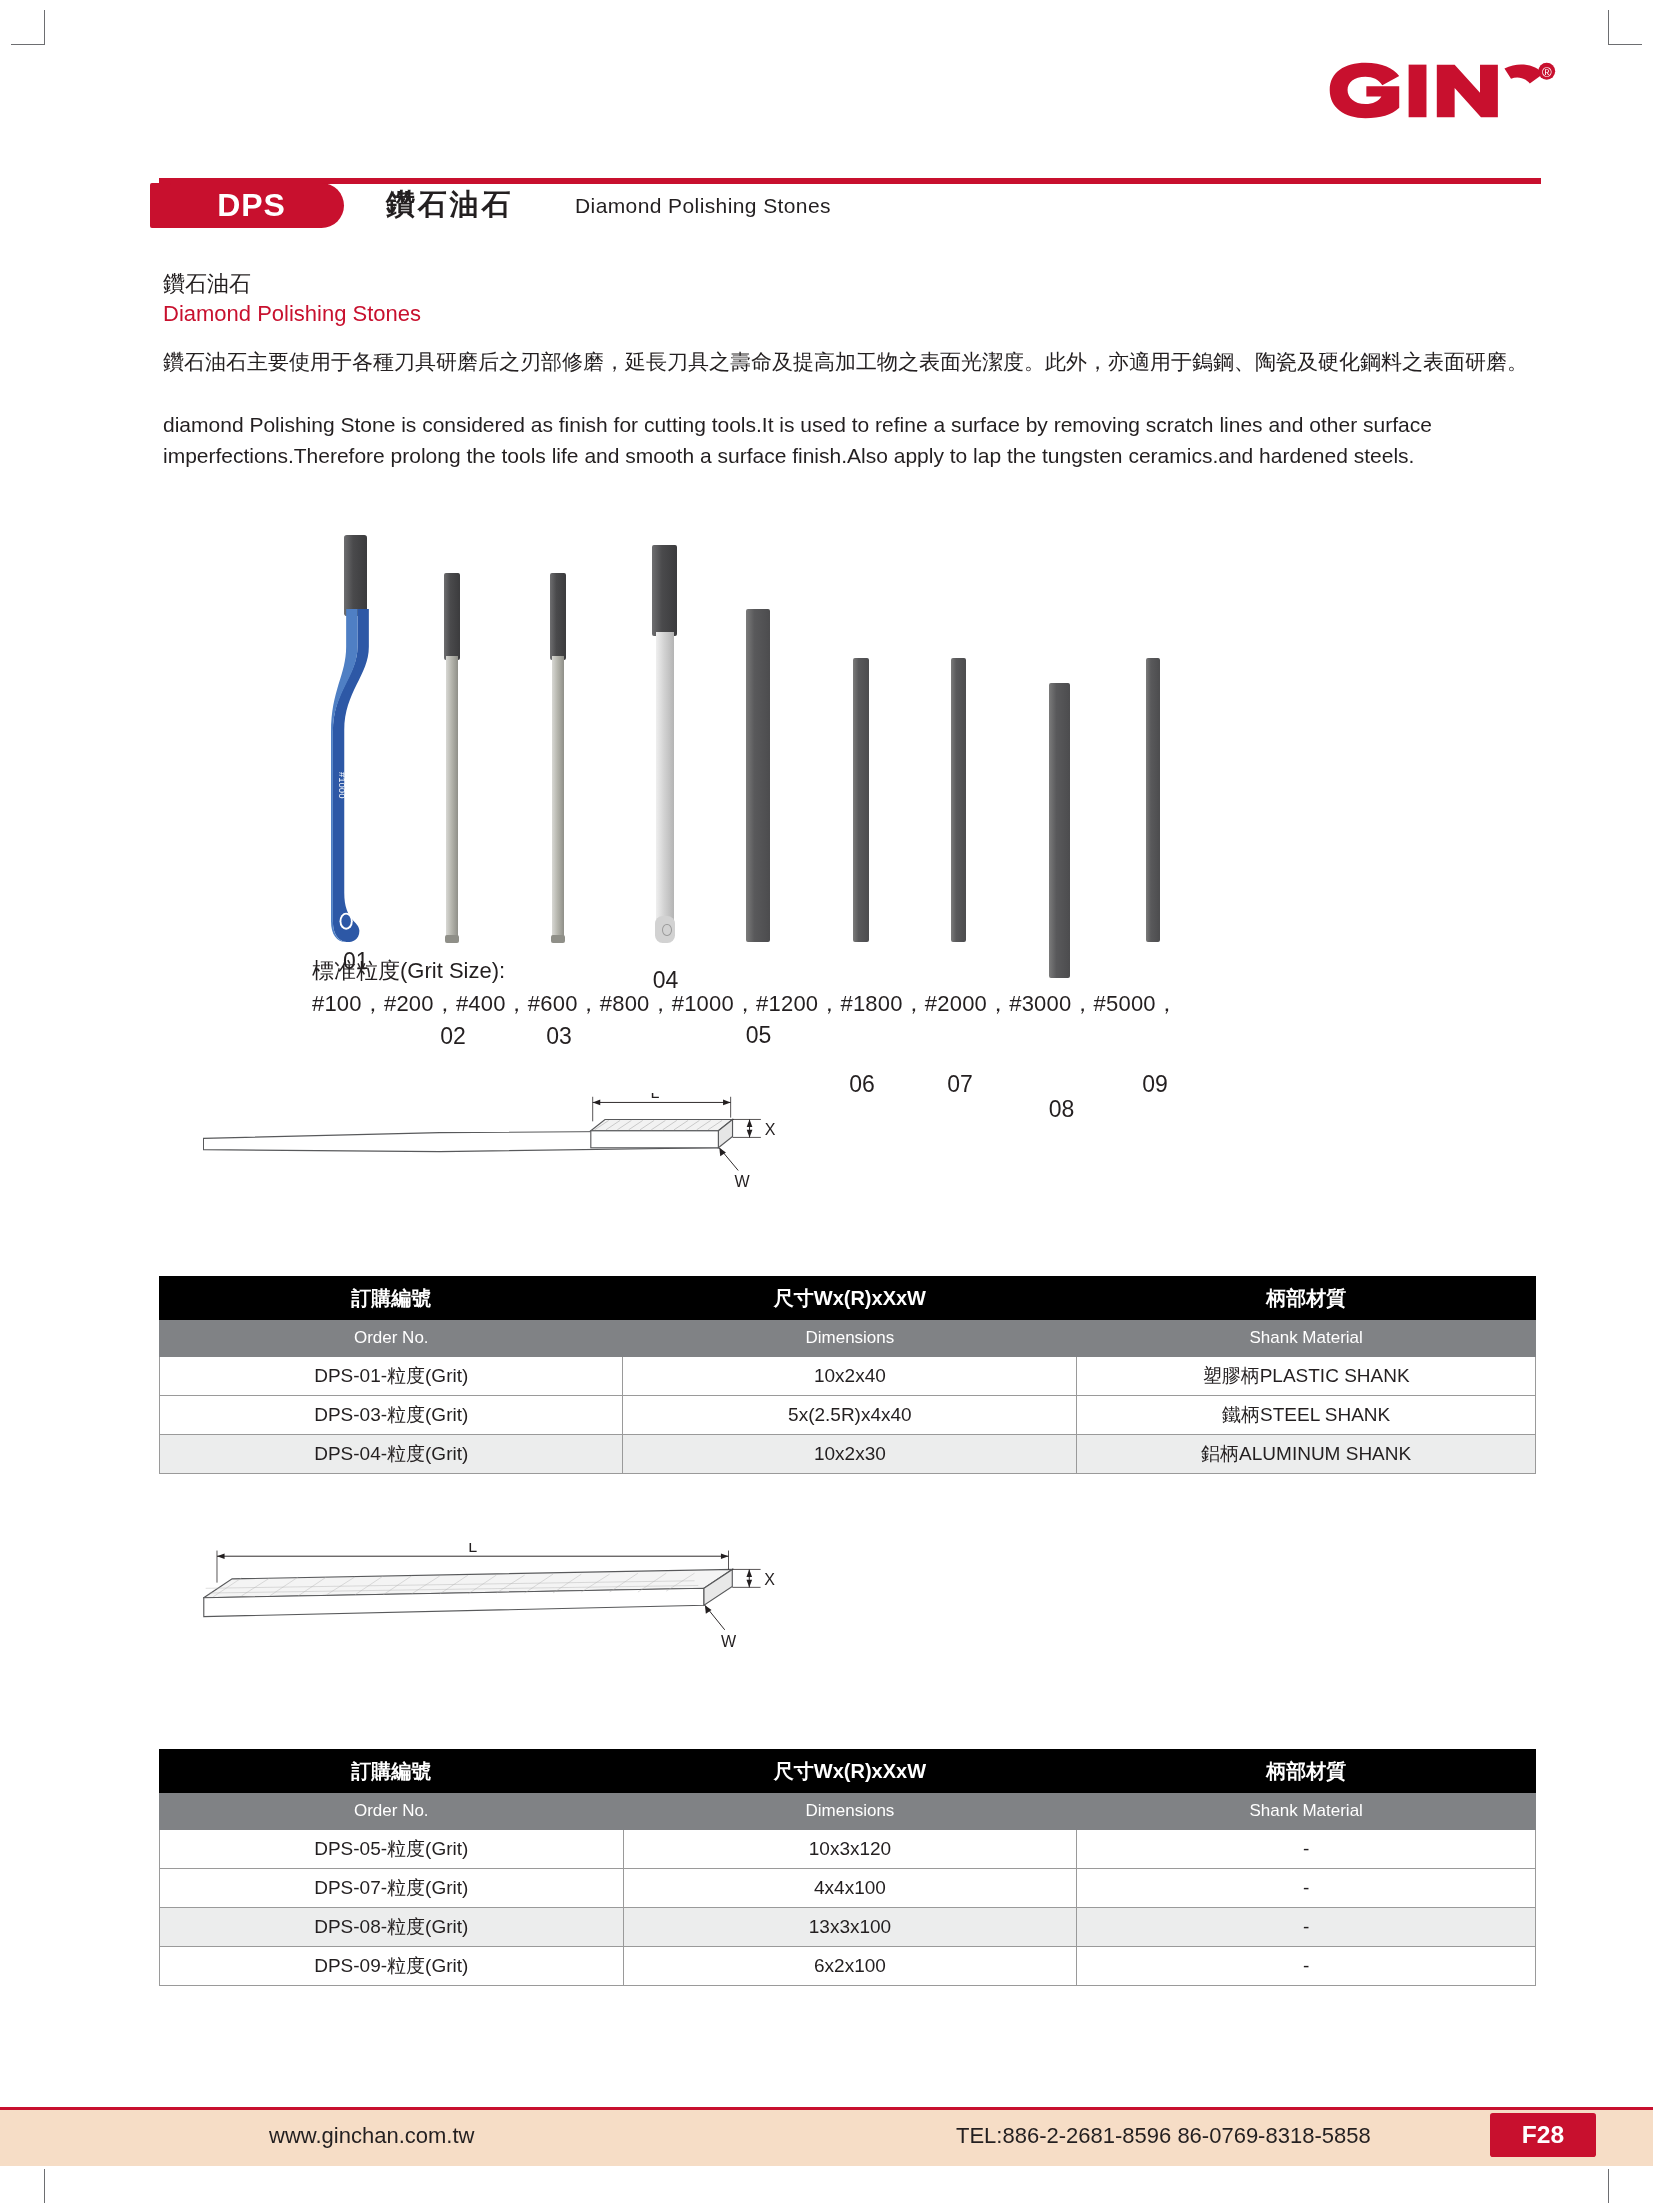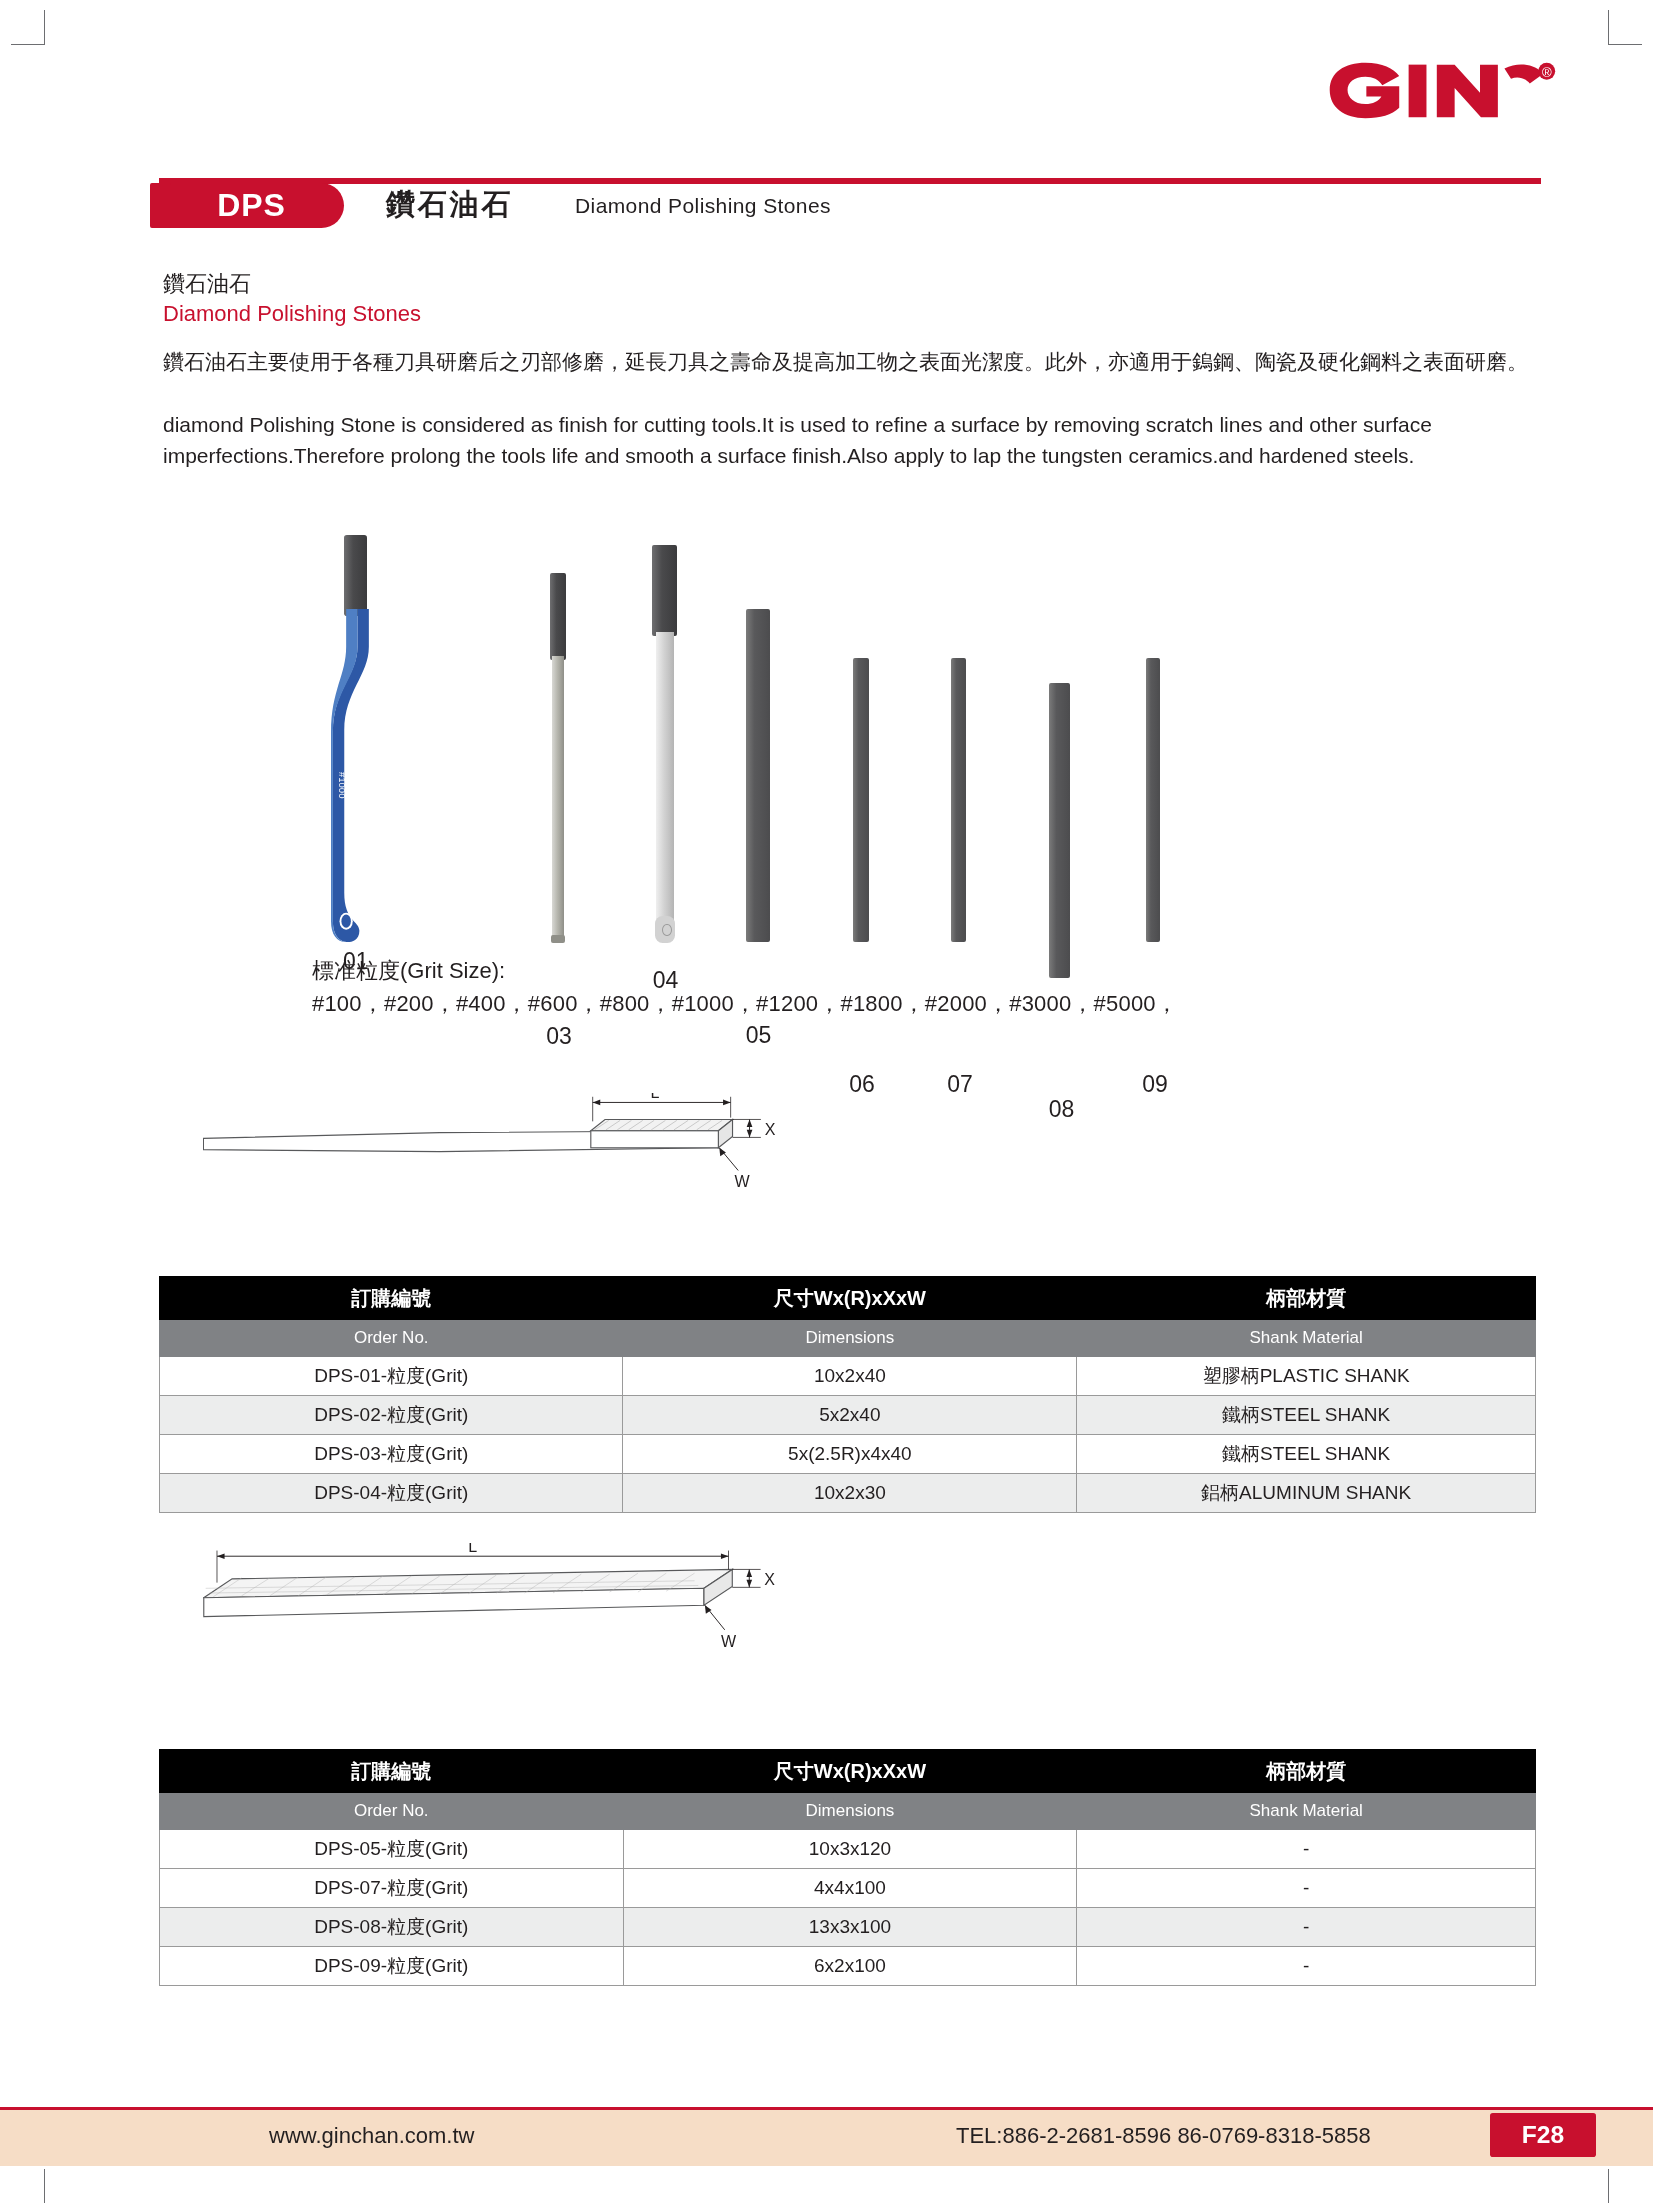--- a/index.html
+++ b/index.html
@@ -310,20 +310,26 @@
         <path d="M16 0 L28 0 L28 40 C28 72 2 88 2 130 L2 330 C2 344 8 351 16 352 C6 352 0 344 0 330 L0 130 C0 86 16 70 16 40 Z" fill="#4f7fc4"></path>
         <rect x="12" y="2" width="30" height="352" fill="none"></rect>
         <path d="M14 36 C14 66 -2 84 -2 126 L-2 318" fill="none" stroke="#1f3f80" stroke-width="0"></path>
         <ellipse cx="16" cy="330" rx="7" ry="9" fill="#ffffff"></ellipse>
         <ellipse cx="16" cy="330" rx="5" ry="7" fill="#2d58a6"></ellipse>
       </svg>
       <div style="position:absolute; left:23px; top:237px; transform:rotate(90deg); transform-origin:left top; font-size:9.5px; color:#ffffff;">#1000</div>
       <div class="lbl">01</div>
     </div>
 
+    <div class="prod" style="left:121px; width:40px; height:369px;">
+      <div style="position:absolute; left:11.4px; top:0; width:16px; height:87px; border-radius:1.9px;" class="stone-dark"></div>
+      <div style="position:absolute; left:13.2px; top:83px; width:12.3px; height:284px;" class="handle-steel"></div>
+      <div style="position:absolute; left:12.3px; top:362px; width:14px; height:7.6px; background:#8f8f88; border-radius:1.9px;"></div>
+      <div class="lbl" style="top:450px;">02</div>
+    </div>
 
     <div class="prod" style="left:227px; width:40px; height:369px;">
       <div style="position:absolute; left:11.4px; top:0; width:16px; height:87px; border-radius:1.9px;" class="stone-dark"></div>
       <div style="position:absolute; left:13.2px; top:83px; width:12.3px; height:284px;" class="handle-steel"></div>
       <div style="position:absolute; left:12.3px; top:362px; width:14px; height:7.6px; background:#8f8f88; border-radius:1.9px;"></div>
       <div class="lbl" style="top:450px;">03</div>
     </div>
 
     <div class="prod" style="left:327px; width:53px; height:397px;">
       <div style="position:absolute; left:13.2px; top:0; width:24.6px; height:91px; border-radius:1.9px;" class="stone-dark"></div>
@@ -414,25 +420,20 @@
     </tr>
     <tr class="head-en">
       <th>Order No.</th>
       <th>Dimensions</th>
       <th>Shank Material</th>
     </tr>
     <tr>
       <td>DPS-01-粒度(Grit)</td>
       <td>10x2x40</td>
       <td>塑膠柄PLASTIC SHANK</td>
-    </tr>
-    <tr class="alt">
-      <td>DPS-02-粒度(Grit)</td>
-      <td>5x2x40</td>
-      <td>鐵柄STEEL SHANK</td>
     </tr>
     <tr>
       <td>DPS-03-粒度(Grit)</td>
       <td>5x(2.5R)x4x40</td>
       <td>鐵柄STEEL SHANK</td>
     </tr>
     <tr class="alt">
       <td>DPS-04-粒度(Grit)</td>
       <td>10x2x30</td>
       <td>鋁柄ALUMINUM SHANK</td>

